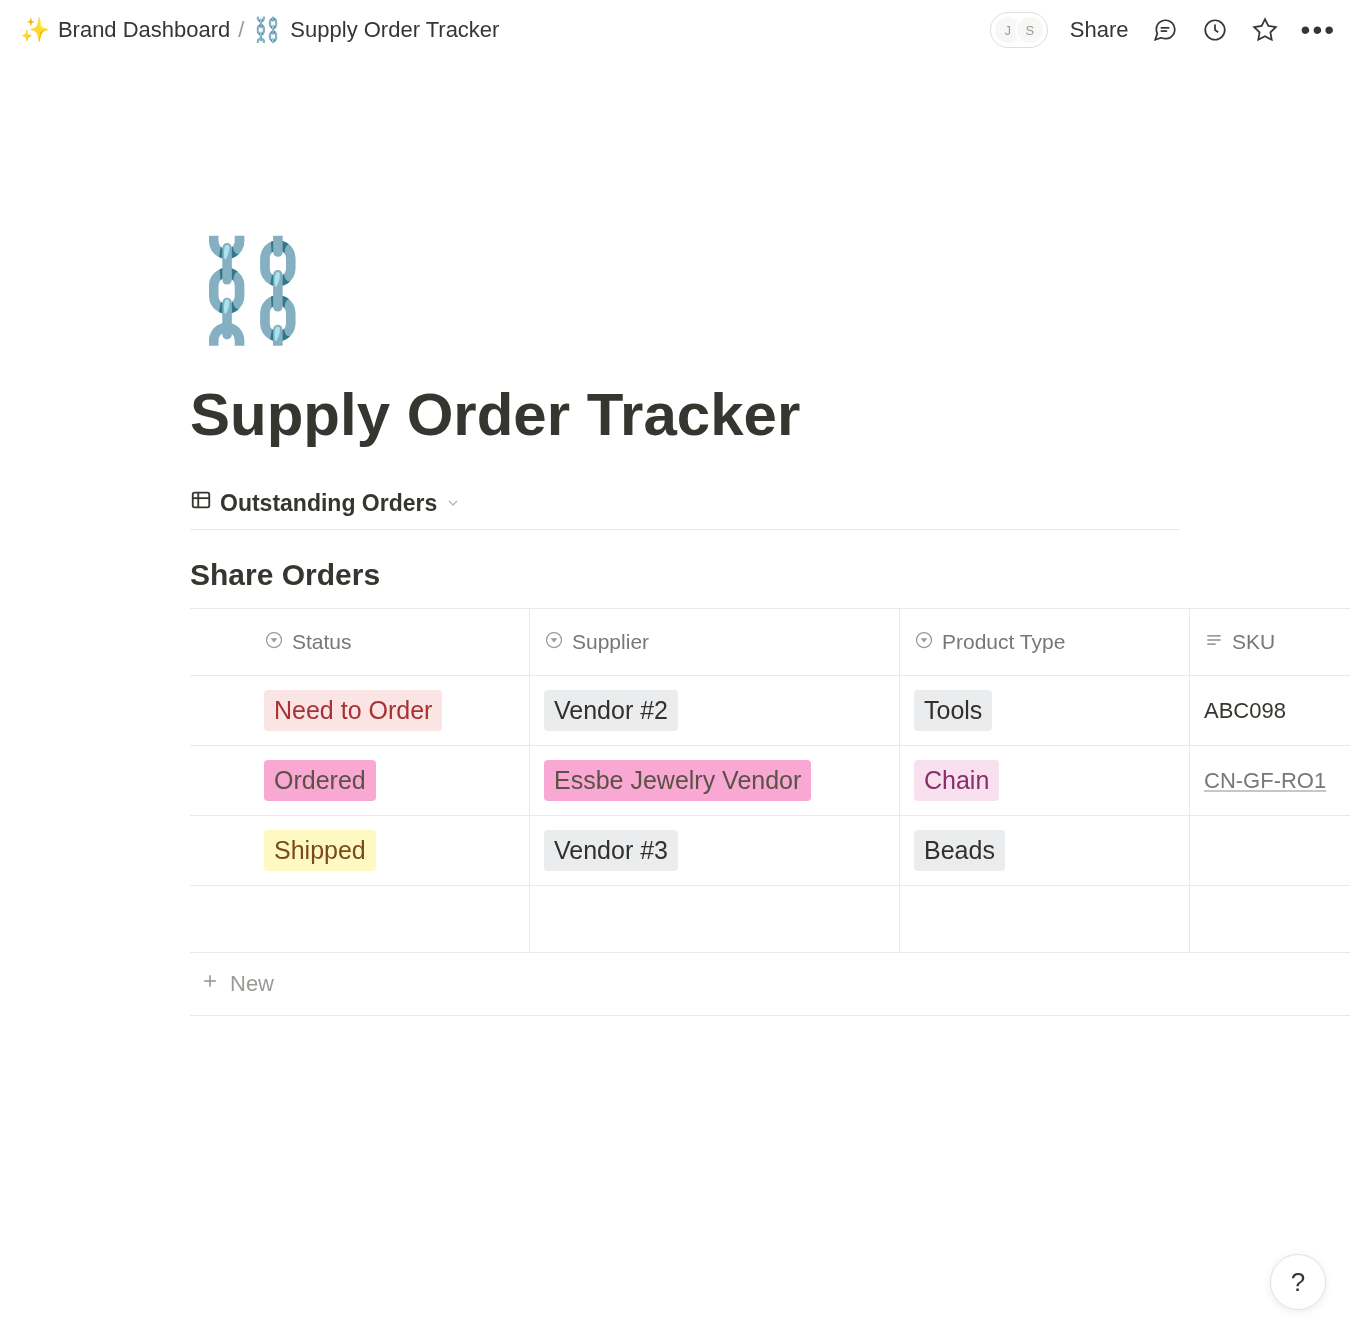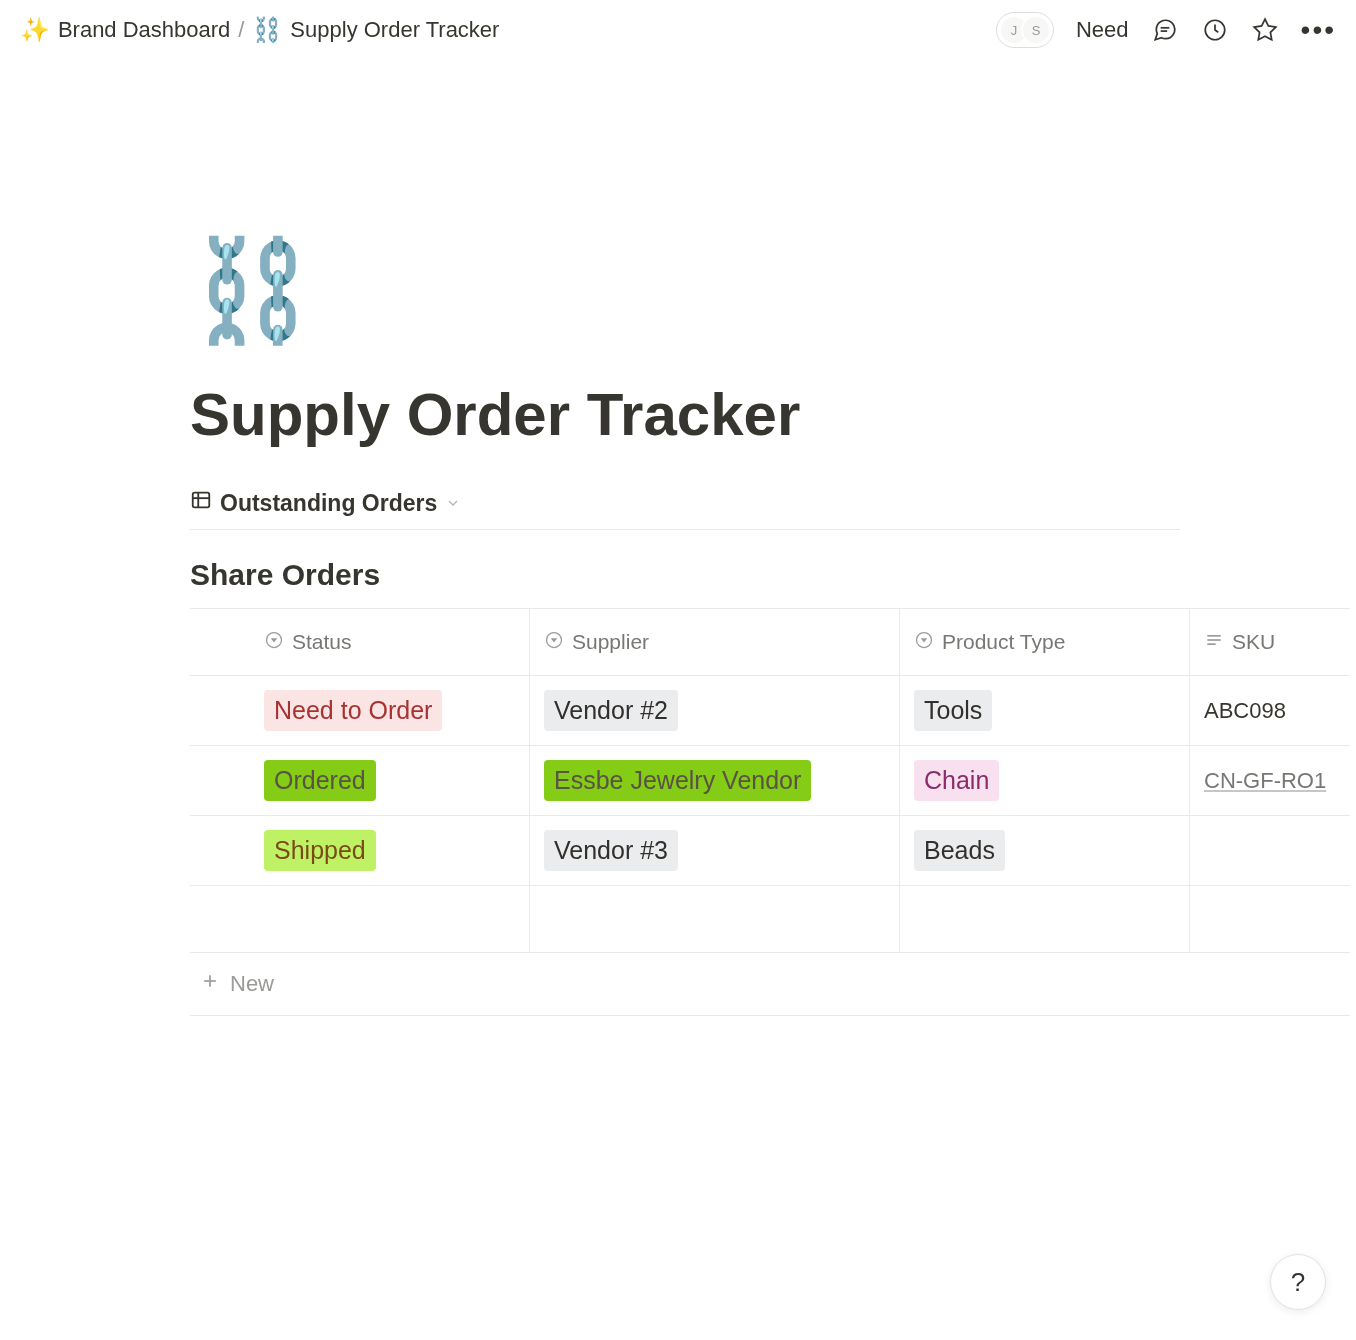--- a/index.html
+++ b/index.html
@@ -150,22 +150,22 @@
     .text-prop-icon svg { stroke: #9b9a97; stroke-width: 2; fill: none; width: 20px; height: 20px; }
 
     .tag {
       display: inline-block;
       padding: 3px 10px;
       border-radius: 4px;
       font-size: 25px;
       line-height: 1.4;
     }
     .tag-red { background: #fbe4e4; color: #a83232; }
-    .tag-beige { background: #84cc16; color: #5a5245; }
-    .tag-orange { background: #bef264; color: #7a4b17; }
+    .tag-beige { background: #f9a8d4; color: #5a5245; }
+    .tag-orange { background: #fef9c3; color: #7a4b17; }
     .tag-gray { background: #ebeced; color: #32302c; }
     .tag-pink { background: #f8e0ef; color: #8a2d6d; }
 
     .sku-link { color: #787774; text-decoration: underline; text-decoration-color: #c7c6c4; }
     .sku-plain { color: #37352f; }
 
     .new-row {
       display: flex;
       align-items: center;
       gap: 10px;
@@ -208,21 +208,21 @@
     <span class="breadcrumb-icon">⛓️</span>
     <span class="breadcrumb-link">Supply Order Tracker</span>
   </div>
   <div class="topbar-right">
     <div class="presence-outline">
       <div class="presence">
         <div class="avatar">J</div>
         <div class="avatar">S</div>
       </div>
     </div>
-    <span class="share-label">Need</span>
+    <span class="share-label">Share</span>
     <span class="top-icon">
       <svg viewBox="0 0 24 24">
           <path d="M21 11.5a8.38 8.38 0 0 1-.9 3.8 8.5 8.5 0 0 1-7.6 4.7 8.38 8.38 0 0 1-3.8-.9L3 21l1.9-5.7a8.38 8.38 0 0 1-.9-3.8 8.5 8.5 0 0 1 4.7-7.6 8.38 8.38 0 0 1 3.8-.9h.5a8.48 8.48 0 0 1 8 8v.5z"></path>
           <line x1="8" y1="10" x2="16" y2="10"></line>
           <line x1="8" y1="13" x2="14" y2="13"></line>
         </svg>
     </span>
     <span class="top-icon">
       <svg viewBox="0 0 24 24">
           <circle cx="12" cy="12" r="9"></circle>

